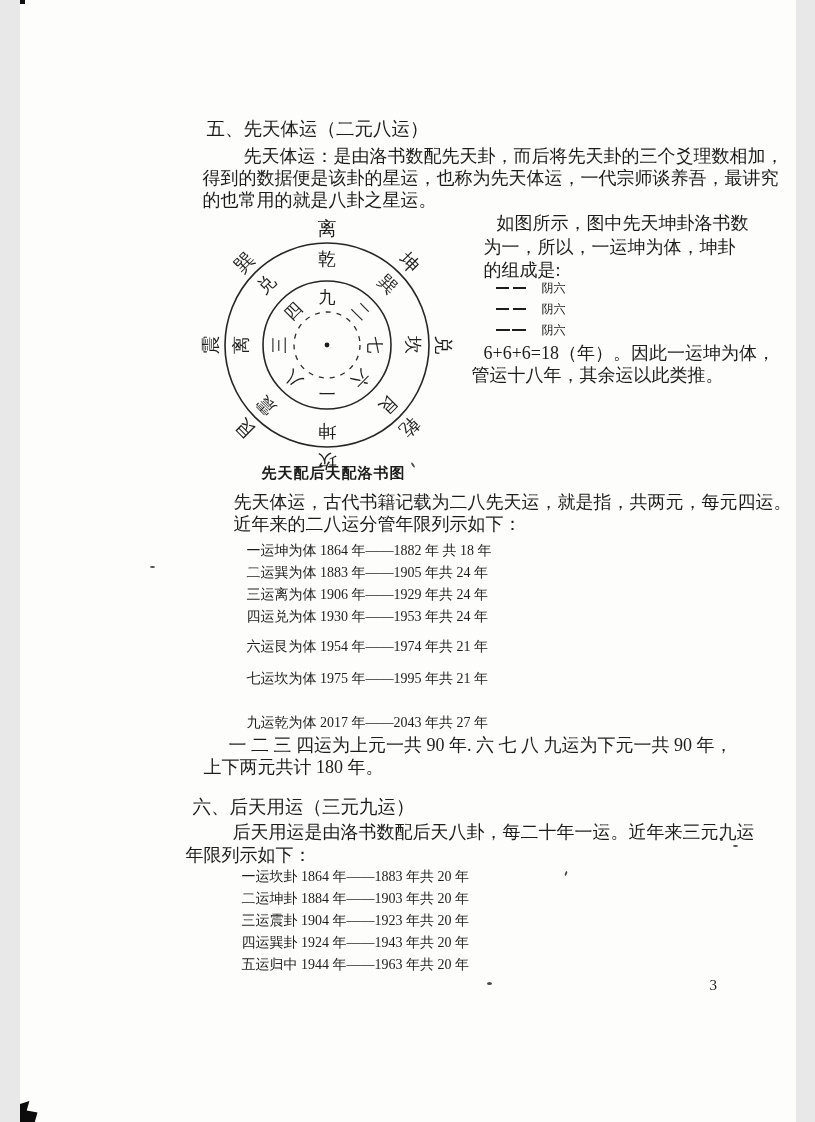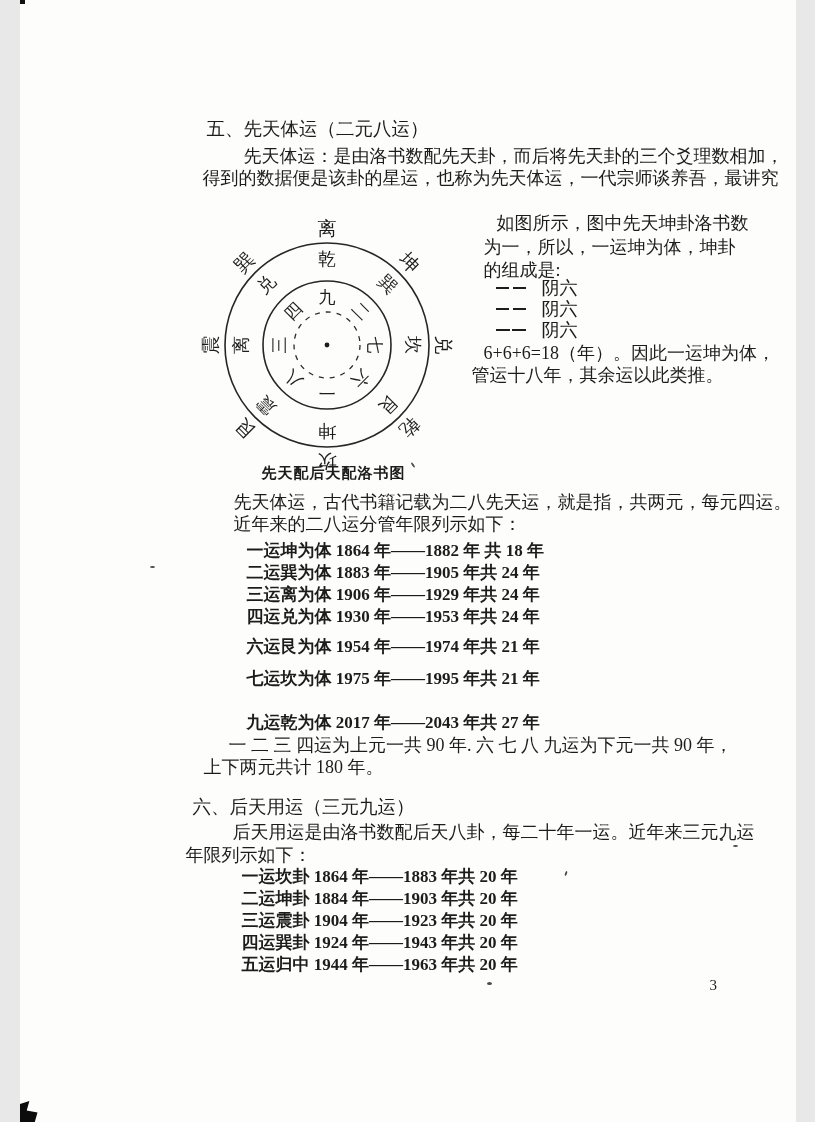--- a/index.html
+++ b/index.html
@@ -6,29 +6,29 @@
   .page{
     position:relative;
     width:776px;height:1122px;
     background:#fdfdfb;
     overflow:hidden;
     font-family:"Liberation Serif","DejaVu Serif",serif;
     color:#1c1c1c;
     margin:0 auto;
   }
   .t{position:absolute;white-space:nowrap;font-size:18px;line-height:22px;}
-  .list-line{font-size:17px;font-weight:bold;}
+  .list-line{font-size:14px;}
   .heading{font-size:18.5px;}
   .caption{font-size:15px;font-weight:700;letter-spacing:1px;}
   .pagenum{font-size:15px;}
   .yao-row{position:absolute;height:20px;display:flex;align-items:center;}
   .yao-line{display:flex;align-items:center;width:30px;}
   .yao-seg{display:inline-block;width:13px;height:2.4px;background:#1d1d1d;}
   .yao-gap{display:inline-block;width:4px;}
-  .yao-label{margin-left:16px;font-size:18px;}
+  .yao-label{margin-left:16px;font-size:12px;}
   svg text{font-family:"Liberation Serif","DejaVu Serif",serif;fill:#1d1d1d;}
   .speck{position:absolute;background:#4a4a4a;border-radius:50%;}
   .corner-mark{position:absolute;left:0;top:0;width:5px;height:4px;background:#111;}
   .blob{
     position:absolute;left:0;top:1101px;width:18px;height:21px;background:#0c0c0c;
     clip-path:polygon(0 15%,55% 0,40% 45%,100% 55%,85% 100%,0 100%);
   }
 </style>
 </head>
 <body>
@@ -41,20 +41,21 @@
   <div class="speck" style="left:467px;top:982px;width:5px;height:3px;"></div>
   <div class="speck" style="left:700px;top:838px;width:3px;height:3px;"></div>
   <div class="speck" style="left:713px;top:845px;width:5px;height:2px;"></div>
   <div class="speck" style="left:130px;top:566px;width:5px;height:2px;"></div>
   <div class="speck" style="left:545px;top:871px;width:2px;height:5px;transform:rotate(20deg);"></div>
   <div class="speck" style="left:792px;top:14px;width:2px;height:4px;"></div>
 
   <div class="t heading" style="left:187px;top:118px;">五、先天体运（二元八运）</div>
   <div class="t" style="left:224px;top:145px;">先天体运：是由洛书数配先天卦，而后将先天卦的三个爻理数相加，</div>
   <div class="t" style="left:183px;top:167px;">得到的数据便是该卦的星运，也称为先天体运，一代宗师谈养吾，最讲究</div>
+  <div class="t" style="left:183px;top:189px;">的也常用的就是八卦之星运。</div>
 
   <svg id="bagua-diagram" style="position:absolute;left:167px;top:212px;" width="280" height="262" viewBox="0 0 280 262">
     <circle cx="140" cy="133" r="102" fill="none" stroke="#262626" stroke-width="1.6"></circle>
     <circle cx="140" cy="133" r="64" fill="none" stroke="#262626" stroke-width="1.6"></circle>
     <circle cx="140" cy="133" r="33" fill="none" stroke="#2b2b2b" stroke-width="1.3" stroke-dasharray="5 6"></circle>
     <circle cx="140" cy="133" r="2.4" fill="#1d1d1d"></circle>
   <text x="140" y="16" dy="0.35em" text-anchor="middle" font-size="19" transform="rotate(0 140 16)">离</text>
       <text x="222.73149339882605" y="50.26850660117394" dy="0.35em" text-anchor="middle" font-size="19" transform="rotate(45 222.73149339882605 50.26850660117394)">坤</text>
       <text x="257" y="133" dy="0.35em" text-anchor="middle" font-size="19" transform="rotate(90 257 133)">兑</text>
       <text x="222.73149339882605" y="215.73149339882605" dy="0.35em" text-anchor="middle" font-size="19" transform="rotate(135 222.73149339882605 215.73149339882605)">乾</text>

